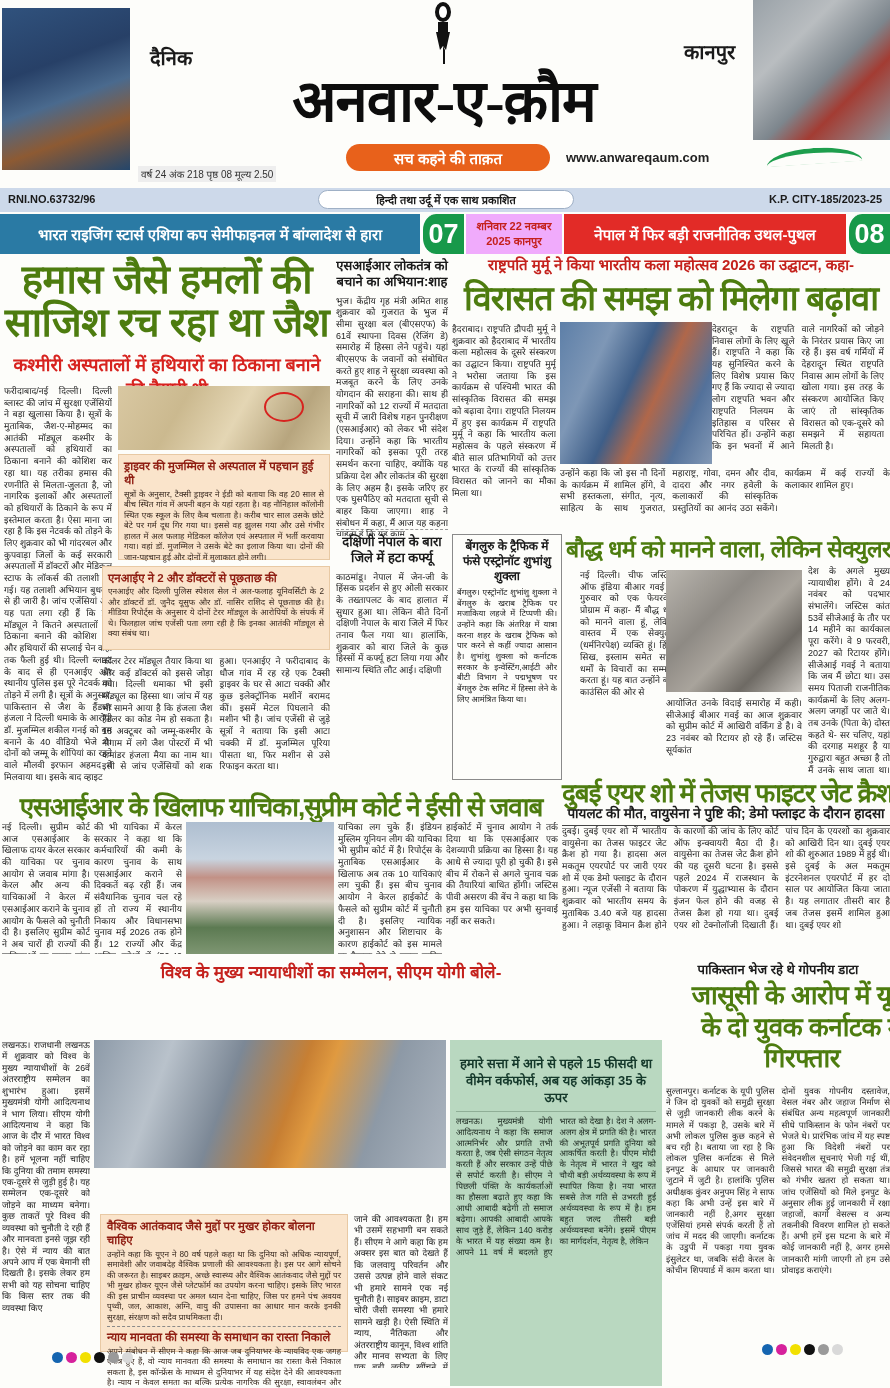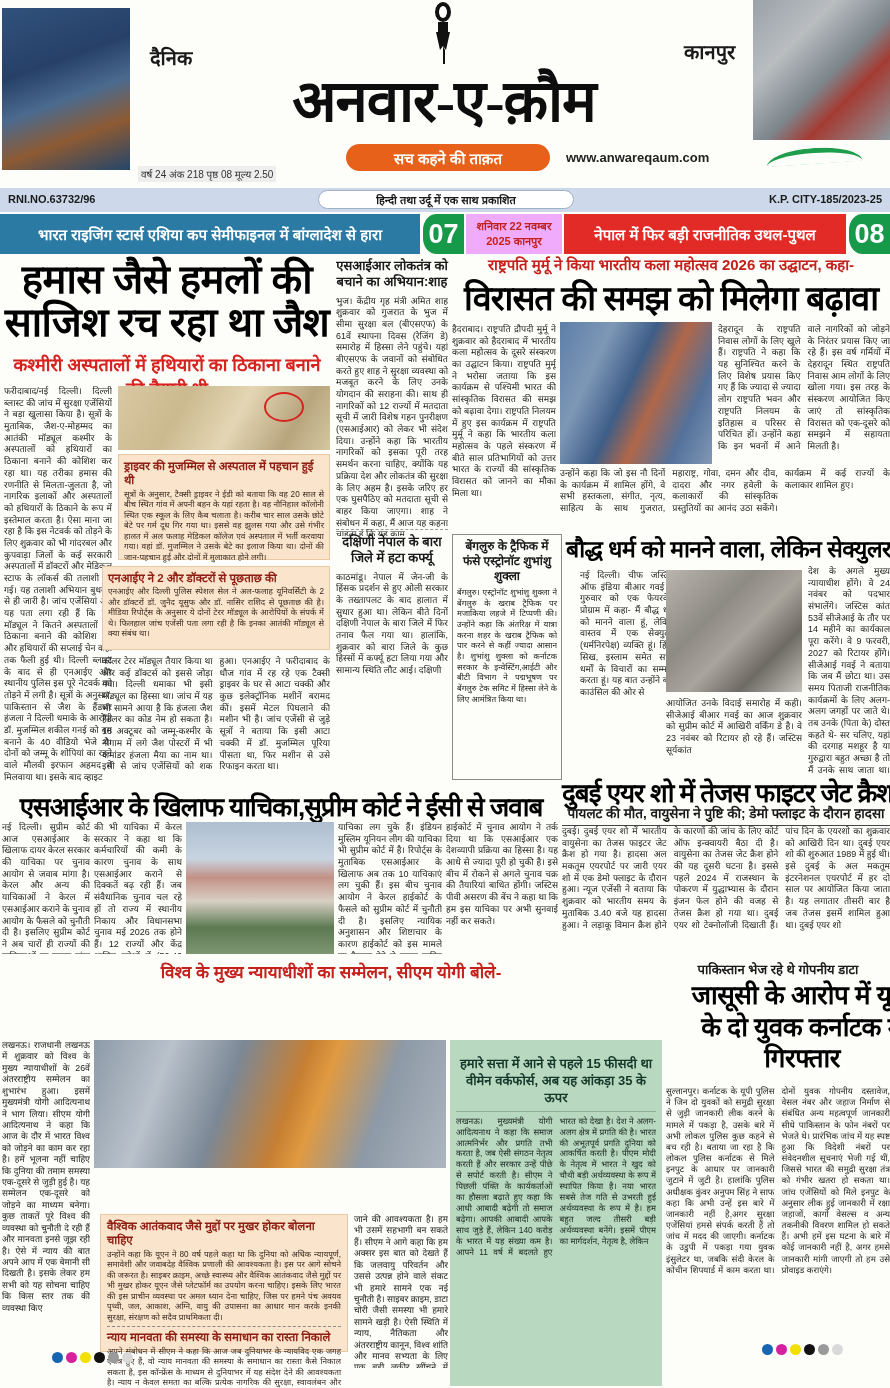--- a/index.html
+++ b/index.html
@@ -7,21 +7,21 @@
   #page {
     position:relative; width:890px; height:1388px; margin:0 auto;
     background:#fdfdfa; overflow:hidden;
     font-family:"Liberation Sans","DejaVu Sans",sans-serif; color:#1a1a1a;
   }
   .abs { position:absolute; }
   .photo { background:#c9c2b4; overflow:hidden; }
   .body-text { font-size:9px; line-height:1.3; text-align:justify; color:#232323; overflow:hidden; }
   .cols2 { column-count:2; column-gap:7px; }
   .cols3 { column-count:3; column-gap:7px; }
-  .headline { font-weight:900; color:#000000; letter-spacing:-0.5px; }
+  .headline { font-weight:900; color:#4d7c0f; letter-spacing:-0.5px; }
   .kicker-red { color:#c4211c; font-weight:bold; }
   .subhead-red { color:#d7231f; font-weight:bold; }
   .peach { background:#fae4cb; border:1px solid #e8c9a4; }
   .box-title { color:#8f1d12; font-weight:bold; font-size:11.5px; line-height:1.25; }
 
   
   #photo-cricket { left:2px; top:8px; width:128px; height:162px;
     background:linear-gradient(160deg,#30527d 0%,#274067 35%,#4a6a8e 55%,#8d5a33 75%,#24466b 100%); }
   #photo-crowd { left:753px; top:0; width:137px; height:140px;
     background:linear-gradient(135deg,#9aa2a8 0%,#b9bdc0 30%,#7d868d 55%,#a33c33 70%,#8d969c 100%); }
@@ -76,21 +76,21 @@
   #shah { left:336px; top:258px; width:112px; height:272px; border-bottom:1px dashed #999; }
   .small-art-title { font-size:13px; font-weight:bold; text-align:center; line-height:1.25; }
 
   
   #virasat { left:452px; top:254px; width:438px; height:278px; }
   #virasat-kicker { top:0; width:438px; font-size:15px; text-align:center; }
   #virasat-h { top:20px; width:438px; font-size:34px; text-align:center; letter-spacing:-1px; }
   #virasat-col1 { left:0; top:70px; width:104px; height:206px; }
   #virasat-photo { left:108px; top:68px; width:152px; height:142px;
     background:linear-gradient(115deg,#5d7fa8 0%,#7e97b6 25%,#3e5e88 45%,#b0674a 60%,#53719a 80%,#8298b5 100%); }
-  #virasat-right { left:266px; top:70px; width:172px; height:140px; }
+  #virasat-right { left:260px; top:70px; width:172px; height:140px; }
   #virasat-under { left:108px; top:214px; width:330px; height:60px; }
 
   
   #nepal { left:336px; top:534px; width:112px; height:246px; }
   
   #shubh { left:452px; top:534px; width:110px; height:246px; border:1.5px solid #8a8a8a; padding:4px; }
 
   
   #gavai { left:566px; top:532px; width:324px; height:248px; }
   #gavai-h { top:0; width:324px; font-size:23px; white-space:nowrap; }

